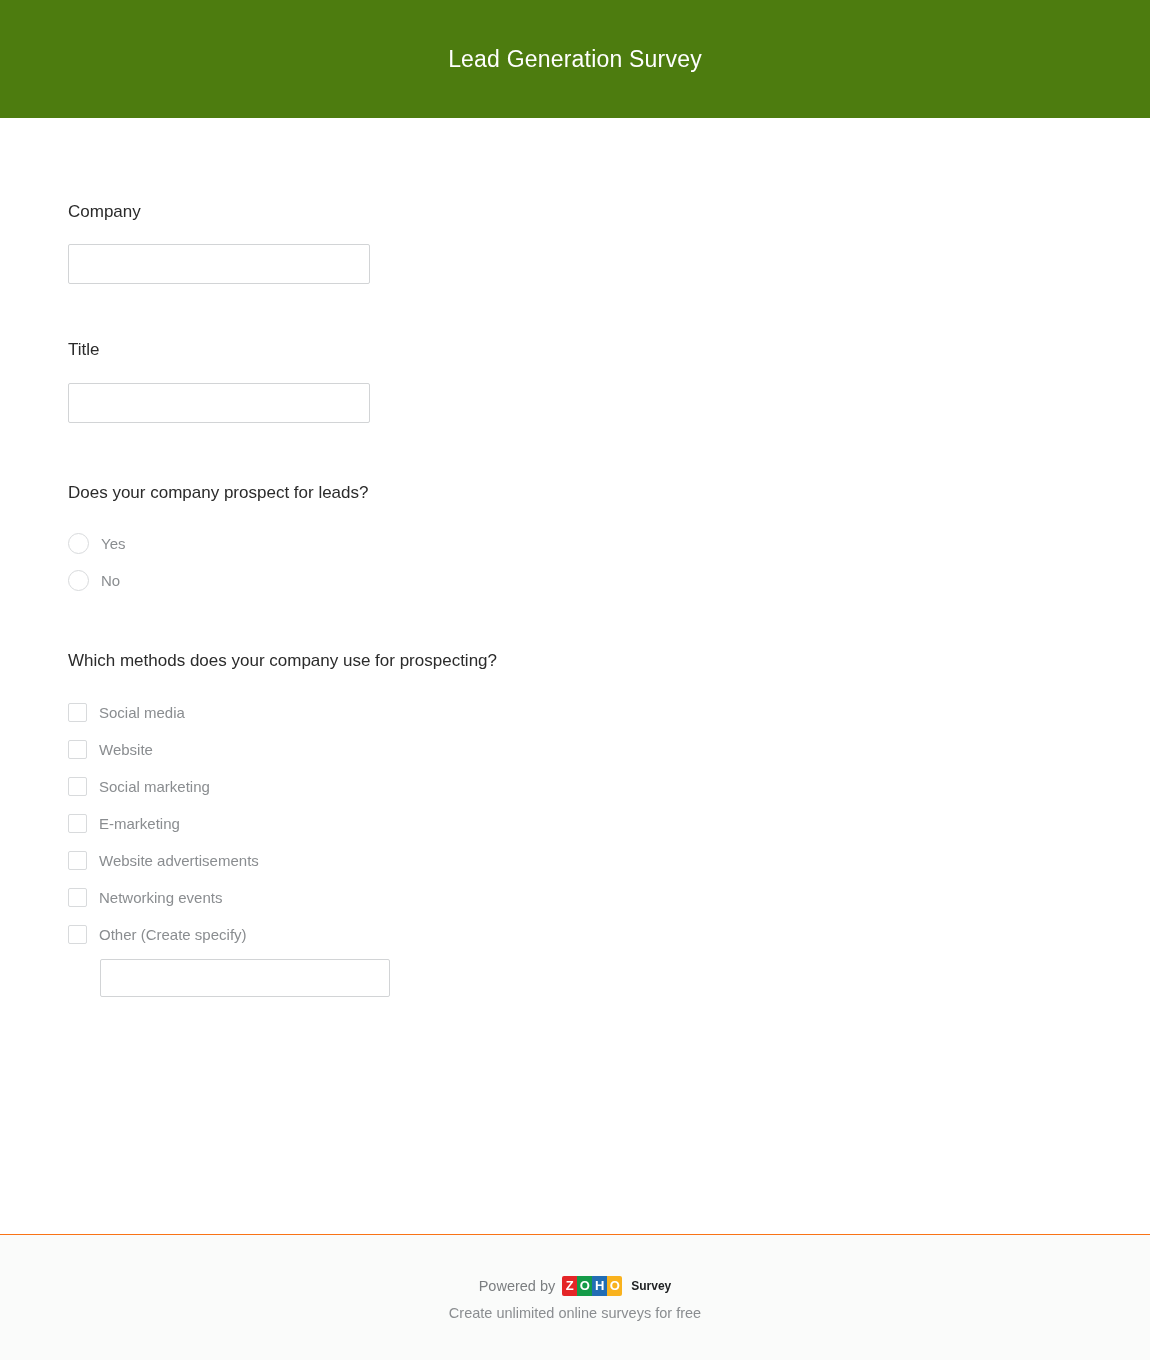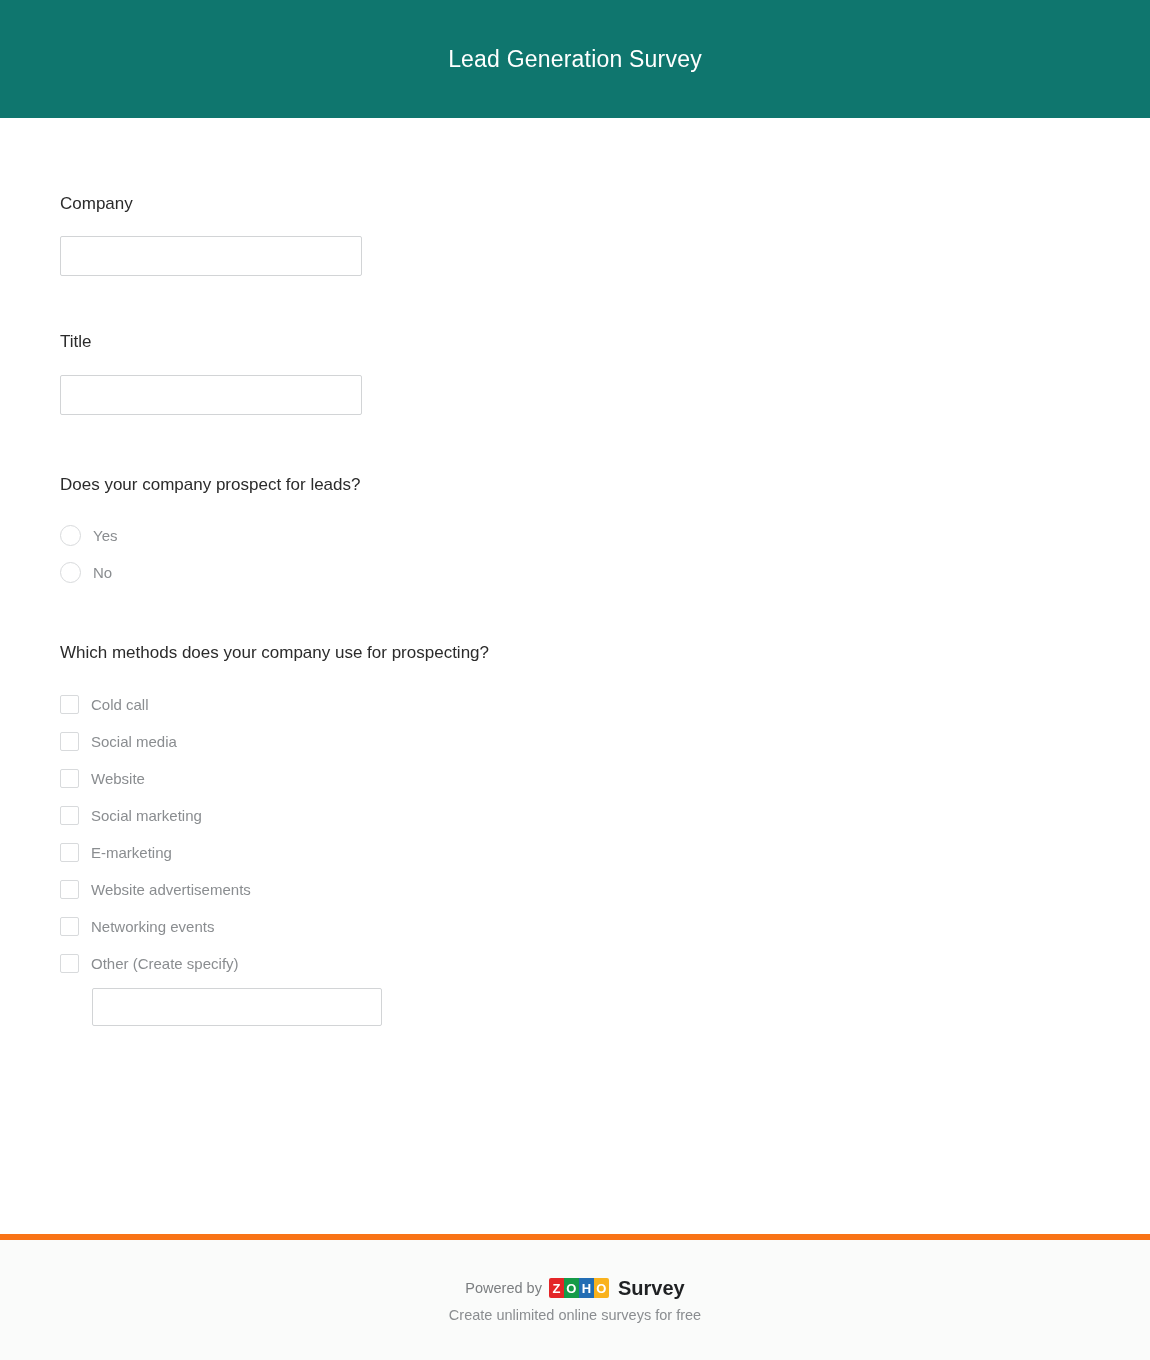--- a/index.html
+++ b/index.html
@@ -19,38 +19,38 @@
     width: 1150px;
     height: 1360px;
     display: flex;
     flex-direction: column;
     background: #ffffff;
   }
 
   
   .survey-header {
     height: 118px;
-    background: #0f766e;
+    background: #4d7c0f;
     display: flex;
     align-items: center;
     justify-content: center;
     flex: 0 0 auto;
   }
   .survey-title {
     color: #ffffff;
     font-size: 23px;
     font-weight: 400;
     letter-spacing: 0.2px;
     line-height: 1;
   }
 
   
   .survey-body {
     flex: 1 1 auto;
-    padding: 0;
+    padding: 8px;
     background: #ffffff;
     position: relative;
   }
   .form-inner {
     padding-left: 60px;
     padding-top: 76px;
   }
 
   .question-block {
     margin-bottom: 0;
@@ -135,21 +135,21 @@
   }
 
   .block-gap-lg { height: 60px; }
   .block-gap-md { height: 52px; }
 
   
   .survey-footer {
     flex: 0 0 auto;
     height: 126px;
     background: #fafbfa;
-    border-top: 6px solid #f97316;
+    border-top: 1px solid #f97316;
     display: flex;
     flex-direction: column;
     align-items: center;
     justify-content: center;
   }
   .powered-row {
     display: flex;
     align-items: center;
     justify-content: center;
     gap: 7px;
@@ -177,21 +177,21 @@
     font-weight: 700;
     color: #ffffff;
     font-family: "Liberation Sans", sans-serif;
     line-height: 1;
   }
   .zoho-z { background: #e42527; }
   .zoho-o1 { background: #149b48; }
   .zoho-h { background: #226db4; }
   .zoho-o2 { background: #f9b21d; }
   .survey-word {
-    font-size: 20px;
+    font-size: 12px;
     font-weight: 700;
     color: #1f2123;
     line-height: 1;
     margin-left: 2px;
   }
   .footer-sub {
     margin-top: 9px;
     font-size: 14.5px;
     color: #8a8d90;
     line-height: 1;
@@ -236,24 +236,20 @@
           </div>
         </div>
       </div>
 
       <div class="block-gap-md"></div>
 
       <div class="question-block">
         <div class="question-label">Which methods does your company use for prospecting?</div>
         <div class="options">
 
-          <div class="option-row checkbox-row">
-            <span class="check-mark"></span>
-            <span class="option-label">Cold call</span>
-          </div>
 
           <div class="option-row checkbox-row">
             <span class="check-mark"></span>
             <span class="option-label">Social media</span>
           </div>
 
           <div class="option-row checkbox-row">
             <span class="check-mark"></span>
             <span class="option-label">Website</span>
           </div>

